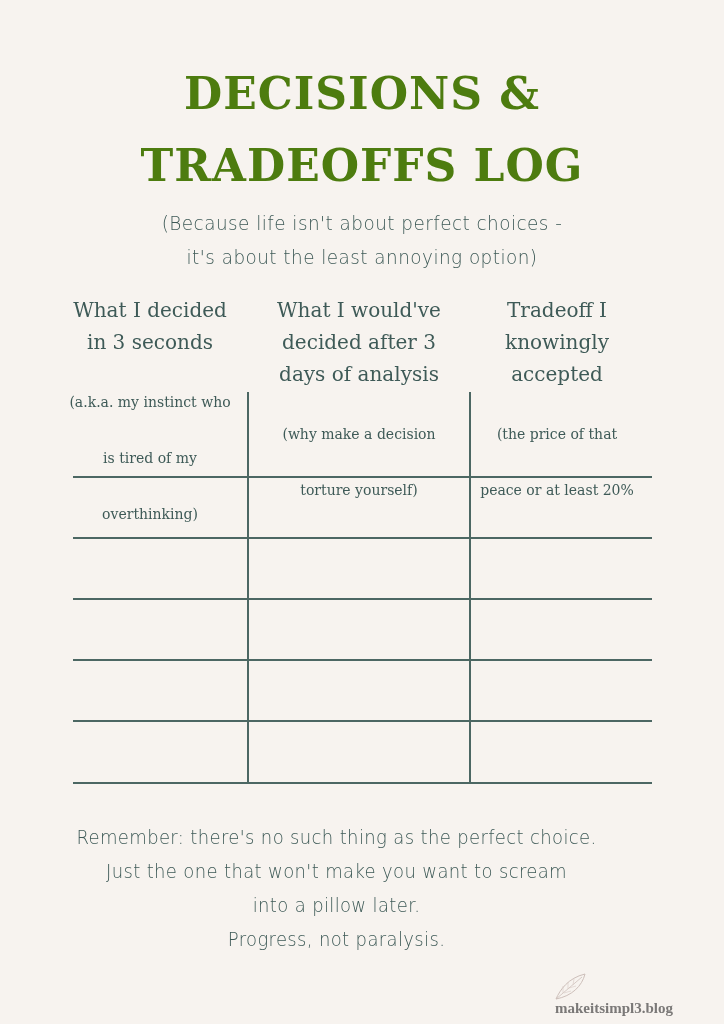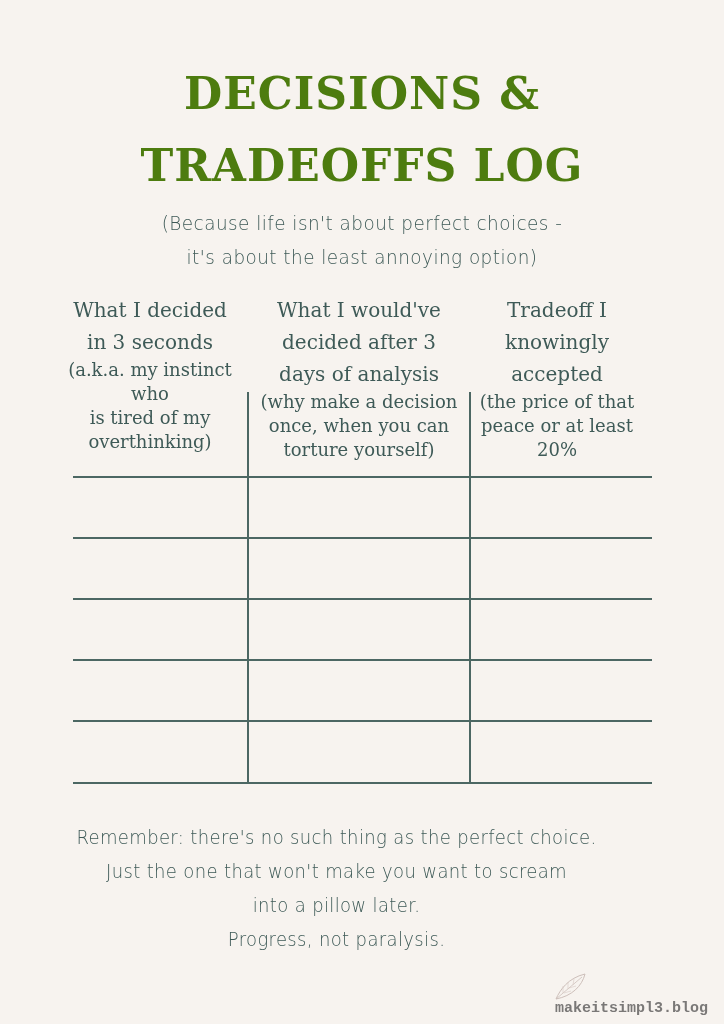--- a/index.html
+++ b/index.html
@@ -30,21 +30,21 @@
     letter-spacing: 0.5px;
     transform: scaleX(0.92);
   }
   .col-head {
     position: absolute; top: 294px;
     text-align: center;
     font-family: "DejaVu Serif", serif;
     color: #3e5a57;
   }
   .col-head .h { font-size: 20px; line-height: 32px; }
-  .col-head .s { font-size: 18px; line-height: 24px; }
+  .col-head .s { font-size: 14px; line-height: 24px; margin-top: 32px; }
   .col1 { left: 60px; width: 180px; }
   .col2 { left: 252px; width: 214px; }
   .col3 { left: 472px; width: 170px; }
 
   .grid { position: absolute; left: 0; top: 0; width: 724px; height: 1024px; pointer-events: none; }
   .hline { position: absolute; left: 73px; width: 579px; height: 2px; background: #4c6763; }
   .vline { position: absolute; width: 2px; background: #4c6763; }
   .cell { position: absolute; pointer-events: auto; }
 
   .footer {
@@ -52,21 +52,21 @@
     text-align: center;
     font-family: "DejaVu Sans", sans-serif;
     font-weight: 200;
     color: #3e5a57;
     font-size: 20px; line-height: 34px;
     letter-spacing: 0.4px;
   }
   .footer div { transform: scaleX(0.9); }
   .brand {
     position: absolute; left: 555px; top: 1000px;
-    font-family: Liberation Mono, monospace;
+    font-family: Liberation Serif, serif;
     font-size: 15px; font-weight: bold;
     color: #7a7877;
   }
   .leaf { position: absolute; left: 554px; top: 972px; width: 34px; height: 28px; }
 </style>
 </head>
 <body>
 
 <div class="title">
   <div>DECISIONS &amp;</div>
@@ -84,21 +84,20 @@
   <div class="s">(a.k.a. my instinct who</div>
   <div class="s">is tired of my</div>
   <div class="s">overthinking)</div>
 </div>
 
 <div class="col-head col2">
   <div class="h">What I would've</div>
   <div class="h">decided after 3</div>
   <div class="h">days of analysis</div>
   <div class="s">(why make a decision</div>
-  <div class="s">once, when you can</div>
   <div class="s">torture yourself)</div>
 </div>
 
 <div class="col-head col3">
   <div class="h">Tradeoff I</div>
   <div class="h">knowingly</div>
   <div class="h">accepted</div>
   <div class="s">(the price of that</div>
   <div class="s">peace or at least 20%</div>
 </div>

